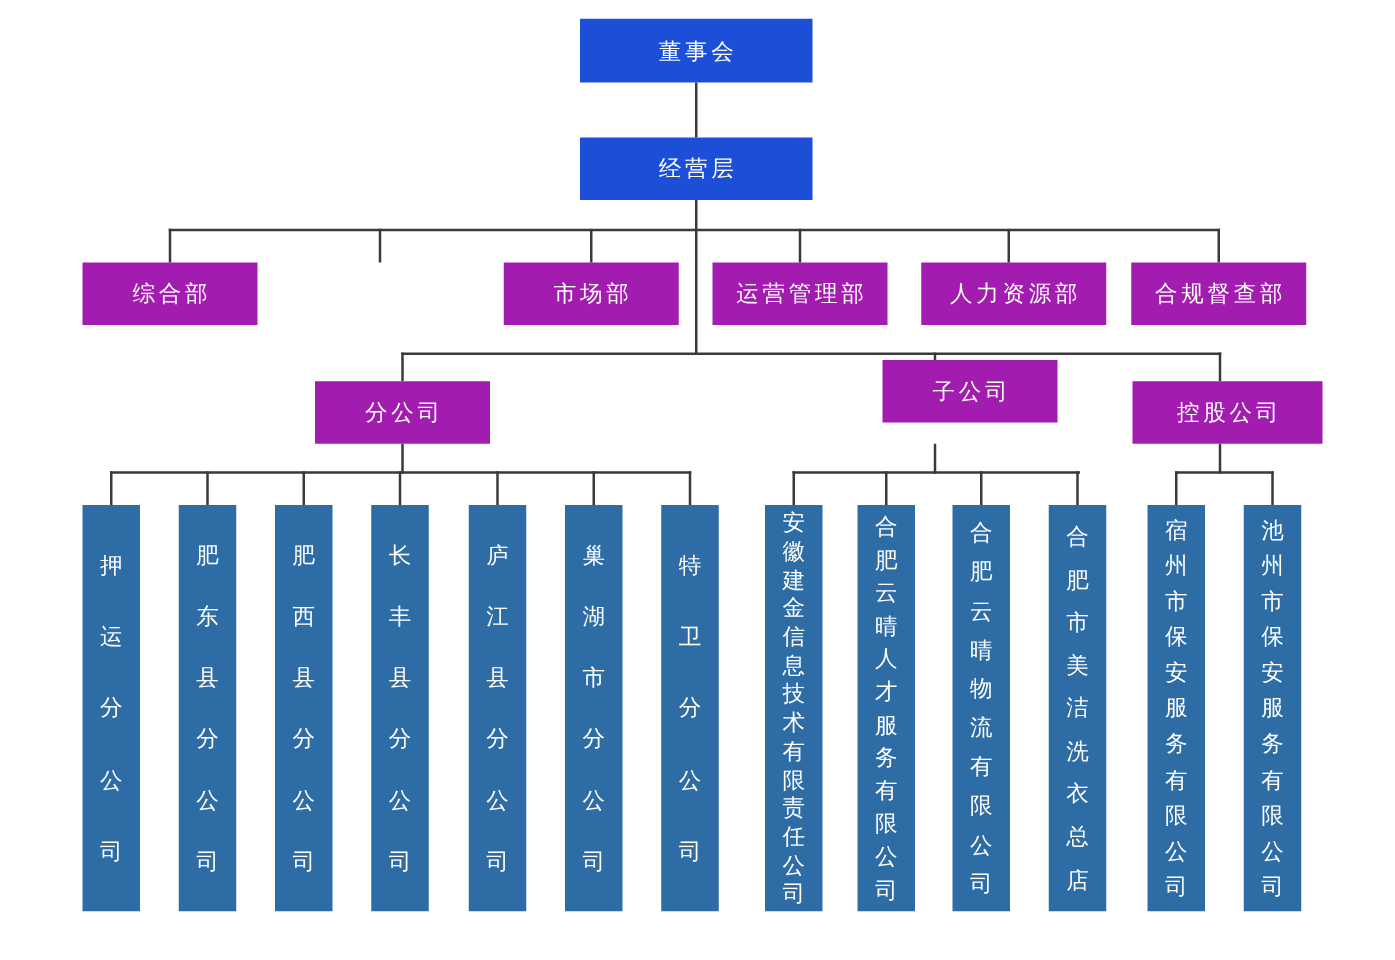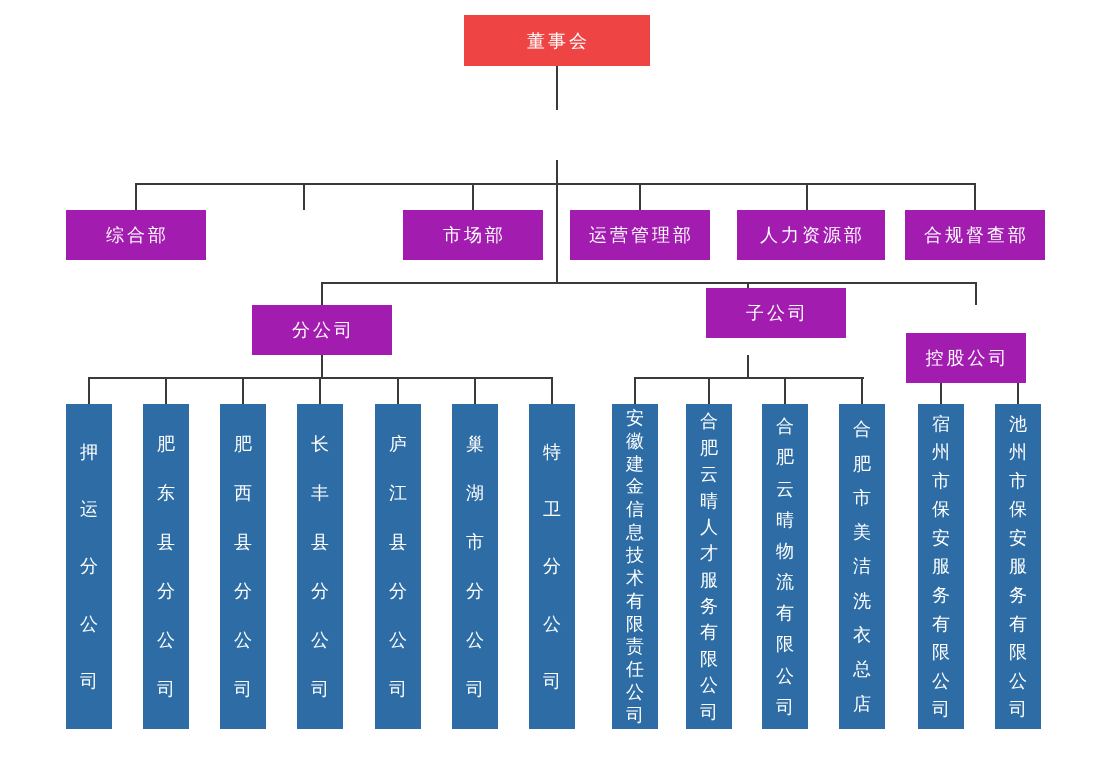--- a/index.html
+++ b/index.html
@@ -16,21 +16,21 @@
     position: absolute;
     display: flex;
     align-items: center;
     justify-content: center;
     color: #ffffff;
     font-size: 18px;
     letter-spacing: 3px;
     text-indent: 3px;
     white-space: nowrap;
   }
-  .exec { background: #ef4444; }
+  .exec { background: #1d4ed8; }
   .unit { background: #a21caf; }
   .vbox {
     position: absolute;
     background: #2d6ca4;
     display: flex;
     flex-direction: column;
     justify-content: space-evenly;
     align-items: center;
     color: #ffffff;
     font-size: 18px;
@@ -80,30 +80,31 @@
   <div class="vline" style="left:634px; top:377px; height:27px;"></div>
   <div class="vline" style="left:708px; top:377px; height:27px;"></div>
   <div class="vline" style="left:784px; top:377px; height:27px;"></div>
   <div class="vline" style="left:861px; top:377px; height:27px;"></div>
 
   <div class="hline" style="left:940px; top:377px; width:79px;"></div>
   <div class="vline" style="left:940px; top:377px; height:27px;"></div>
   <div class="vline" style="left:1017px;top:377px; height:27px;"></div>
 
   <div class="box exec" style="left:464px; top:15px;  width:186px; height:51px;">董事会</div>
+  <div class="box exec" style="left:464px; top:110px; width:186px; height:50px;">经营层</div>
 
   <div class="box unit" style="left:66px;  top:210px; width:140px; height:50px;">综合部</div>
   <div class="box unit" style="left:403px; top:210px; width:140px; height:50px;text-align:center;">市场部</div>
   <div class="box unit" style="left:570px; top:210px; width:140px; height:50px;">运营管理部</div>
   <div class="box unit" style="left:737px; top:210px; width:148px; height:50px;">人力资源部</div>
   <div class="box unit" style="left:252px; top:305px; width:140px; height:50px;">分公司</div>
 
   <div class="box unit" style="left:905px; top:210px; width:140px; height:50px;">合规督查部</div>
   <div class="box unit" style="left:678px; top:288px; width:140px; height:50px;margin-left:28px;">子公司</div>
-  <div class="box unit" style="left:906px; top:305px; width:120px; height:50px;margin-top:28px;">控股公司</div>
+  <div class="box unit" style="left:906px; top:305px; width:152px; height:50px;">控股公司</div>
 
   <div class="vbox" style="left:66px;">
       <span>押</span>
       <span>运</span>
       <span>分</span>
       <span>公</span>
       <span>司</span>
     </div>
   <div class="vbox" style="left:143px;">
       <span>肥</span>

